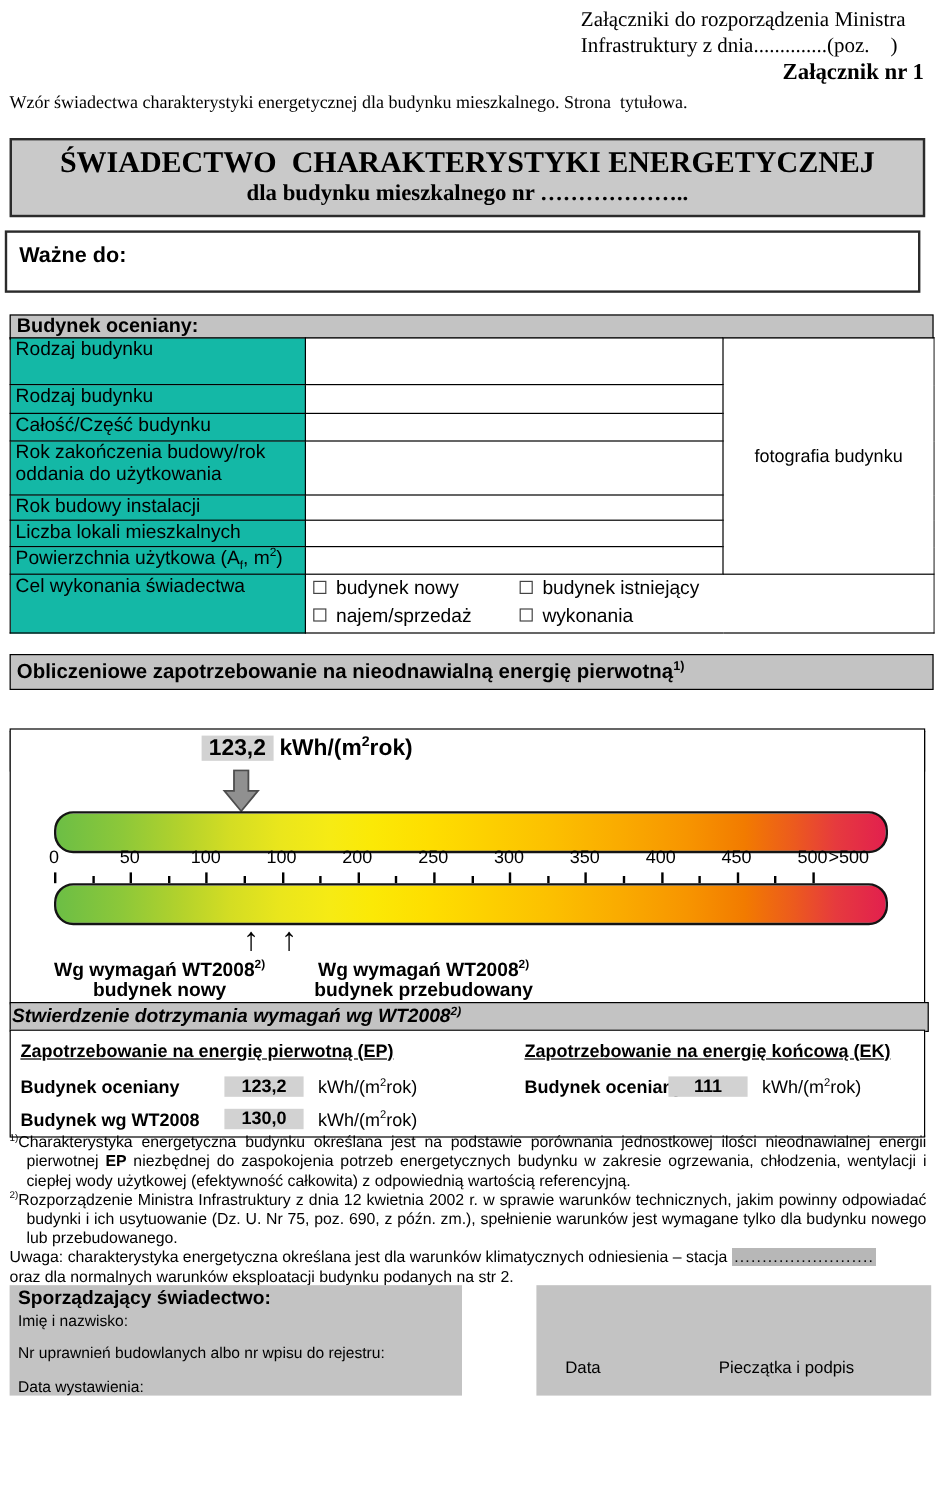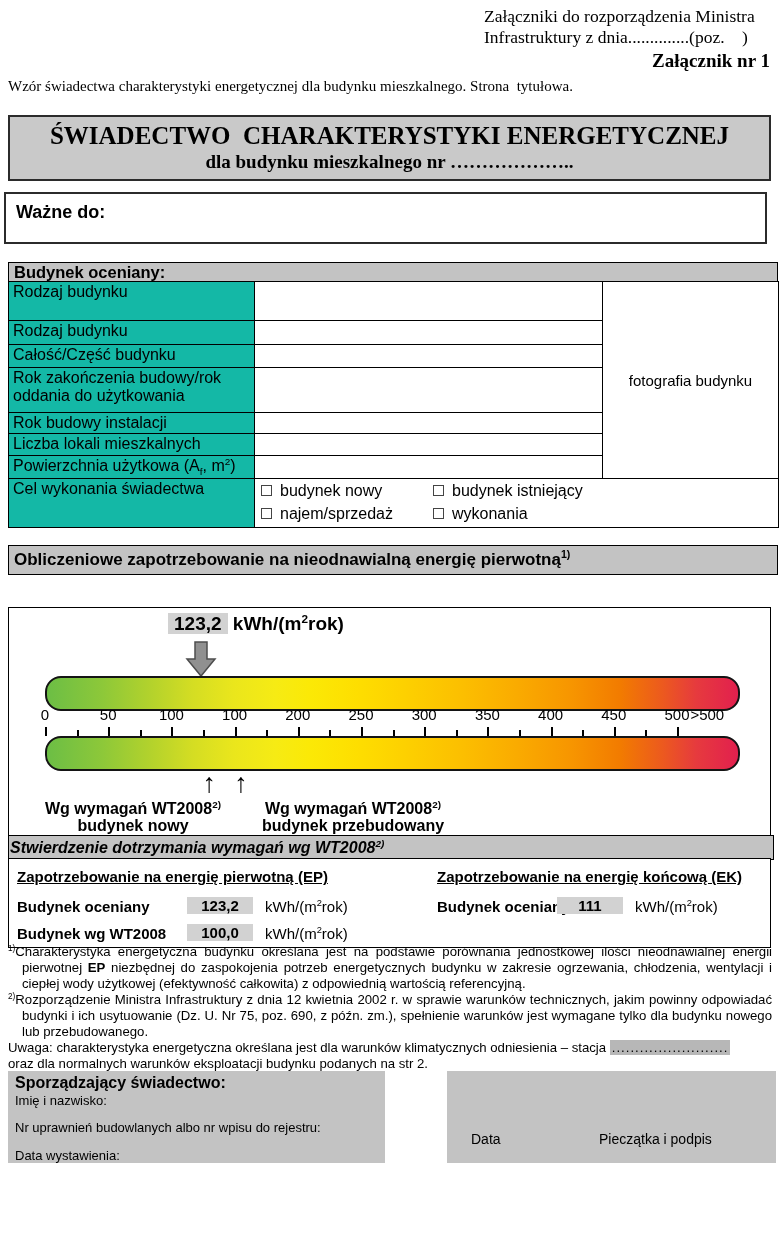--- a/index.html
+++ b/index.html
@@ -216,21 +216,21 @@
 
   <div class="abs demand">
     <div class="dh" style="left:8px;">Zapotrzebowanie na energię pierwotną (EP)</div>
     <div class="dh" style="left:428px;">Zapotrzebowanie na energię końcową (EK)</div>
 
     <div class="drow" style="left:8px;top:39px;">Budynek oceniany</div>
     <div class="dval" style="left:178px;top:38px;">123,2</div>
     <div class="dunit" style="left:256px;top:39px;"><span>kWh/(m</span><sup>2</sup><span>rok)</span></div>
 
     <div class="drow" style="left:8px;top:66px;">Budynek wg WT2008</div>
-    <div class="dval" style="left:178px;top:65px;">100,0</div>
+    <div class="dval" style="left:178px;top:65px;">130,0</div>
     <div class="dunit" style="left:256px;top:66px;"><span>kWh/(m</span><sup>2</sup><span>rok)</span></div>
 
     <div class="drow" style="left:428px;top:39px;">Budynek oceniany</div>
     <div class="dval" style="left:548px;top:38px;">111</div>
     <div class="dunit" style="left:626px;top:39px;"><span>kWh/(m</span><sup>2</sup><span>rok)</span></div>
   </div>
 
   <div class="abs fnotes">
     <div class="fn"><sup>1)</sup><span>Charakterystyka energetyczna budynku określana jest na podstawie porównania jednostkowej ilości nieodnawialnej energii pierwotnej </span><b>EP</b><span> niezbędnej do zaspokojenia potrzeb energetycznych budynku w zakresie ogrzewania, chłodzenia, wentylacji i ciepłej wody użytkowej (efektywność całkowita) z odpowiednią wartością referencyjną.</span></div>
     <div class="fn"><sup>2)</sup><span>Rozporządzenie Ministra Infrastruktury z dnia 12 kwietnia 2002 r. w sprawie warunków technicznych, jakim powinny odpowiadać budynki i ich usytuowanie (Dz. U. Nr 75, poz. 690, z późn. zm.), spełnienie warunków jest wymagane tylko dla budynku nowego lub przebudowanego.</span></div>

